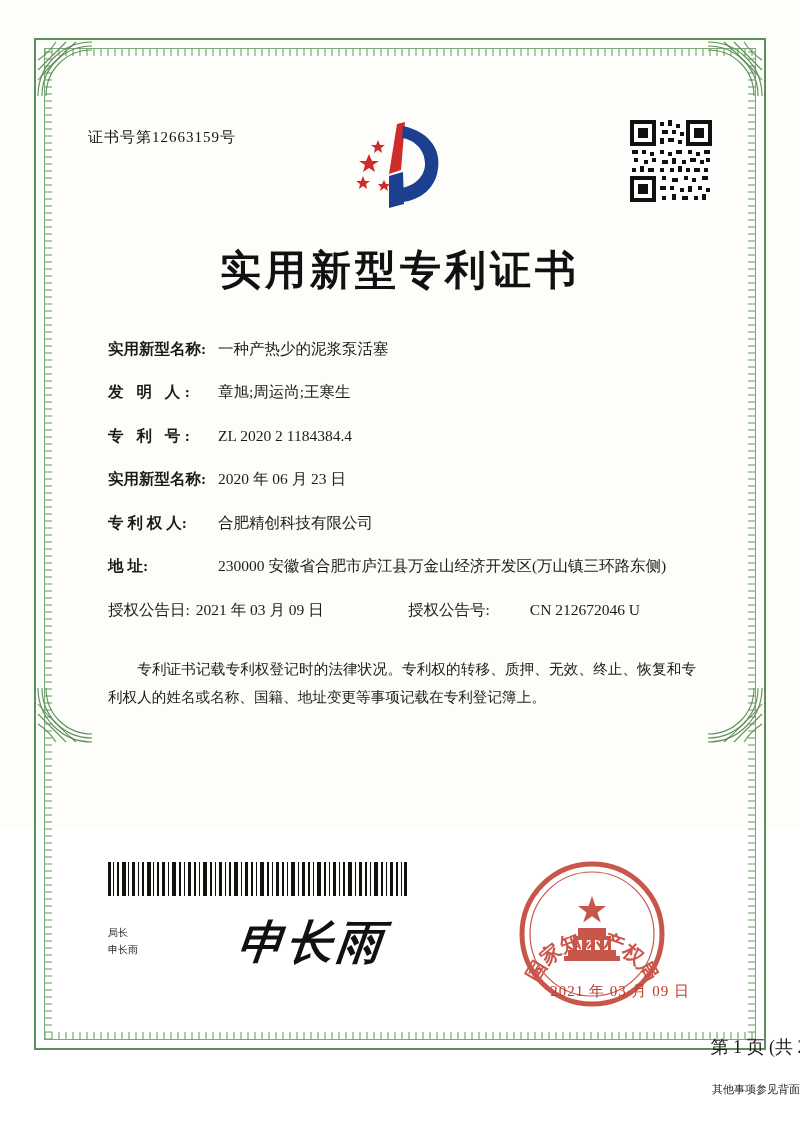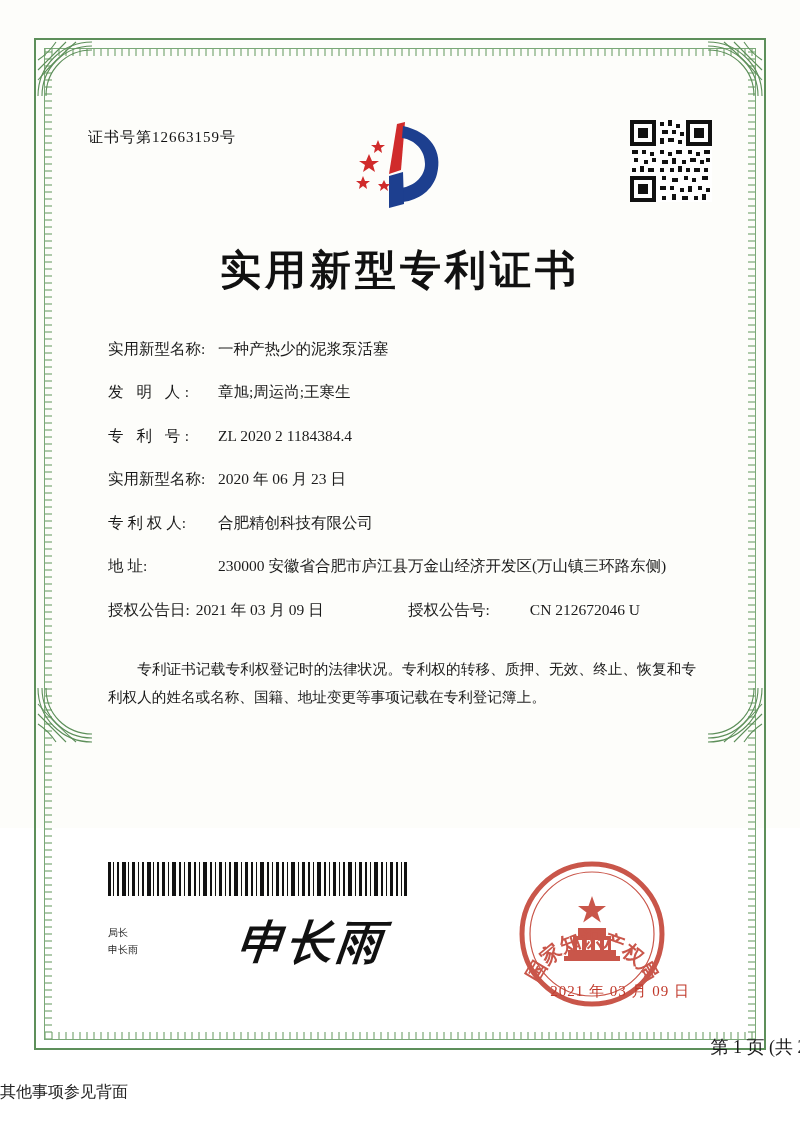--- a/index.html
+++ b/index.html
@@ -106,20 +106,21 @@
   }
   .field {
     display: flex;
     align-items: flex-start;
     margin-bottom: 21px;
   }
   .field .lbl {
     flex: 0 0 110px;
     white-space: nowrap;
     letter-spacing: 0px;
+    font-weight: bold;
   }
   .field .val {
     flex: 1 1 auto;
   }
   .lbl.sp2 { letter-spacing: 4.5px; }
 
   .row-inline {
     display: flex;
     margin-bottom: 8px;
     text-align: center;
@@ -190,22 +191,22 @@
     left: 0; top: 1035px;
     width: 800px;
     text-align: right;
     font-size: 18px;
     margin-left: 35px;
   }
   .back-note {
     position: absolute;
     left: 0; top: 1082px;
     width: 800px;
-    text-align: left;
-    font-size: 16px;
+    text-align: right;
+    font-size: 11px;
     color: #222;
   }
 </style>
 </head>
 <body>
 
 <div class="page">
 
   <div class="guilloche"></div>
   <div class="border-outer"></div>

